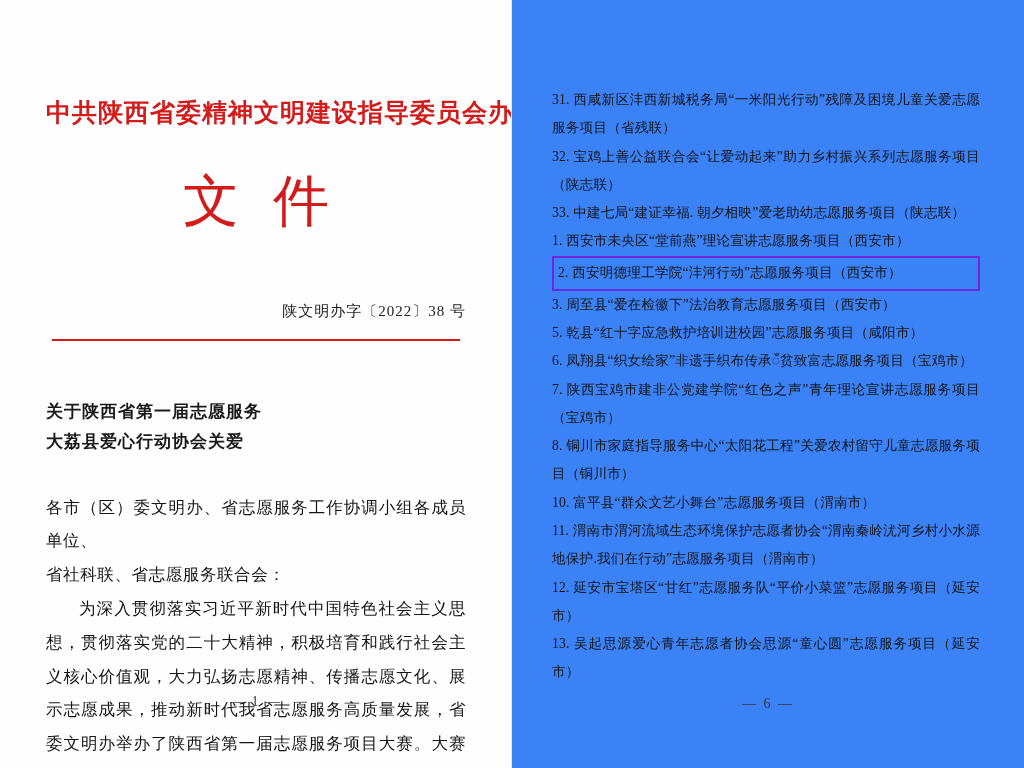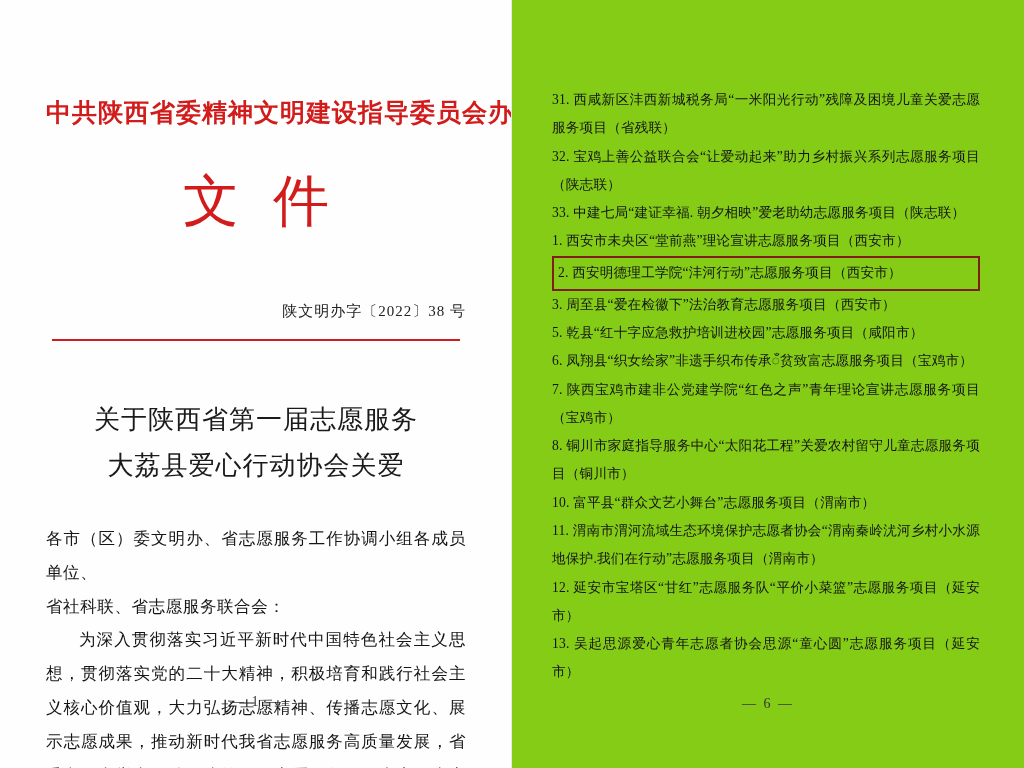--- a/index.html
+++ b/index.html
@@ -59,23 +59,23 @@
     margin-top: 62px;
     letter-spacing: 1px;
     color: #222;
   }
   .red-rule {
     height: 2px;
     background: #d21b1b;
     margin: 18px 6px 0 6px;
   }
   .doc-title {
-    text-align: center;
-    font-weight: normal;
-    font-size: 26px;
+    text-align: left;
+    font-weight: bold;
+    font-size: 17px;
     line-height: 1.75;
     margin-top: 56px;
     letter-spacing: 1px;
   }
   .doc-body {
     margin-top: 34px;
     font-size: 16.5px;
     line-height: 2.05;
     letter-spacing: 0.6px;
     text-align: justify;
@@ -108,42 +108,42 @@
     background: linear-gradient(to right, #efefef, #d9d9d9, #efefef);
   }
 
   
   .right-page {
     width: 512px;
     height: 768px;
     position: relative;
     box-sizing: border-box;
     padding: 86px 44px 20px 40px;
-    background: #84cc16;
+    background: #3b82f6;
   }
   .rlist {
     font-size: 13.6px;
     line-height: 2.08;
     letter-spacing: 0.2px;
     color: #141414;
     text-align: justify;
   }
   .rlist .item {
     margin: 0;
   }
   .section-head {
     text-align: center;
     font-weight: bold;
     font-size: 15px;
     letter-spacing: 1px;
     margin: 7px 0 5px 0;
   }
   .highlight-box {
     display: block;
-    border: 2px solid #7f1d1d;
+    border: 2px solid #6d28d9;
     padding: 1px 20px 2px 4px;
     margin: 3px 0 3px -4px;
   }
   .right-page .page-num {
     bottom: 56px;
   }
 </style>
 </head>
 <body>
 

